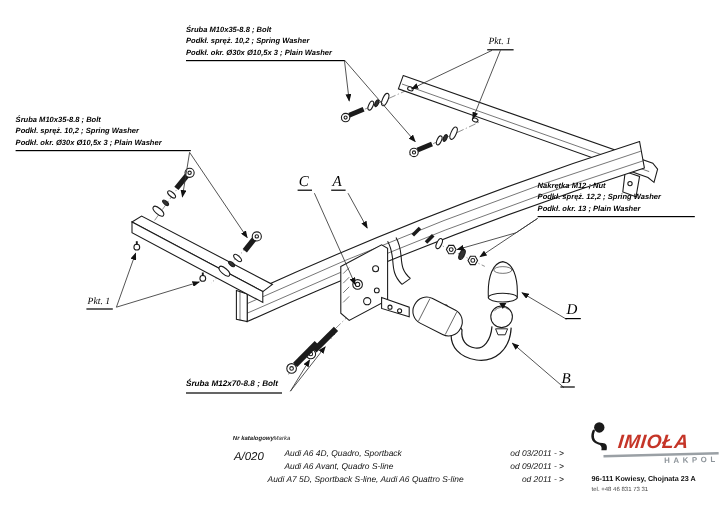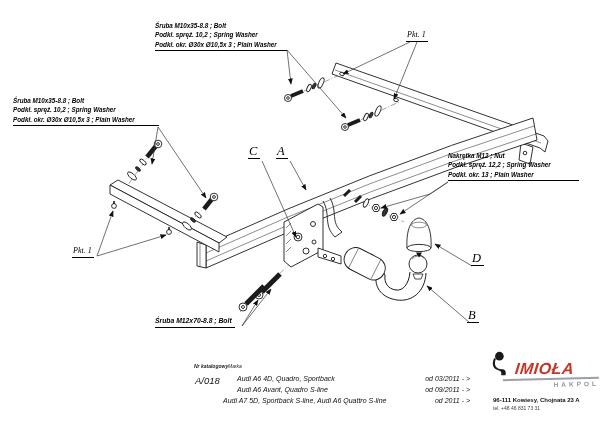--- a/index.html
+++ b/index.html
@@ -245,21 +245,21 @@
 <div class="pkt" style="left:406px;top:31px;">Pkt. 1</div>
 
 <div class="part-letter" style="left:248px;top:145px;">C</div>
 <div class="part-letter" style="left:276px;top:145px;">A</div>
 <div class="part-letter" style="left:471px;top:252px;">D</div>
 <div class="part-letter" style="left:467px;top:309px;">B</div>
 
 <div class="hdr-small" style="left:194px;top:364px;">Nr katalogowy</div>
 <div class="hdr-small" style="left:228px;top:364px;font-weight:400;">Marka</div>
 
-<div class="cat-no" style="left:195px;top:376px;">A/018</div>
+<div class="cat-no" style="left:195px;top:376px;">A/020</div>
 
 <div class="veh" style="left:223px;top:373px;">
   <div class="indent">Audi A6 4D, Quadro, Sportback</div>
   <div class="indent">Audi A6 Avant, Quadro S-line</div>
   <div>Audi A7 5D, Sportback S-line, Audi A6 Quattro S-line</div>
 </div>
 
 <div class="dates" style="left:408px;top:373px;width:62px;">
   <div>od 03/2011 - &gt;</div>
   <div>od 09/2011 - &gt;</div>

